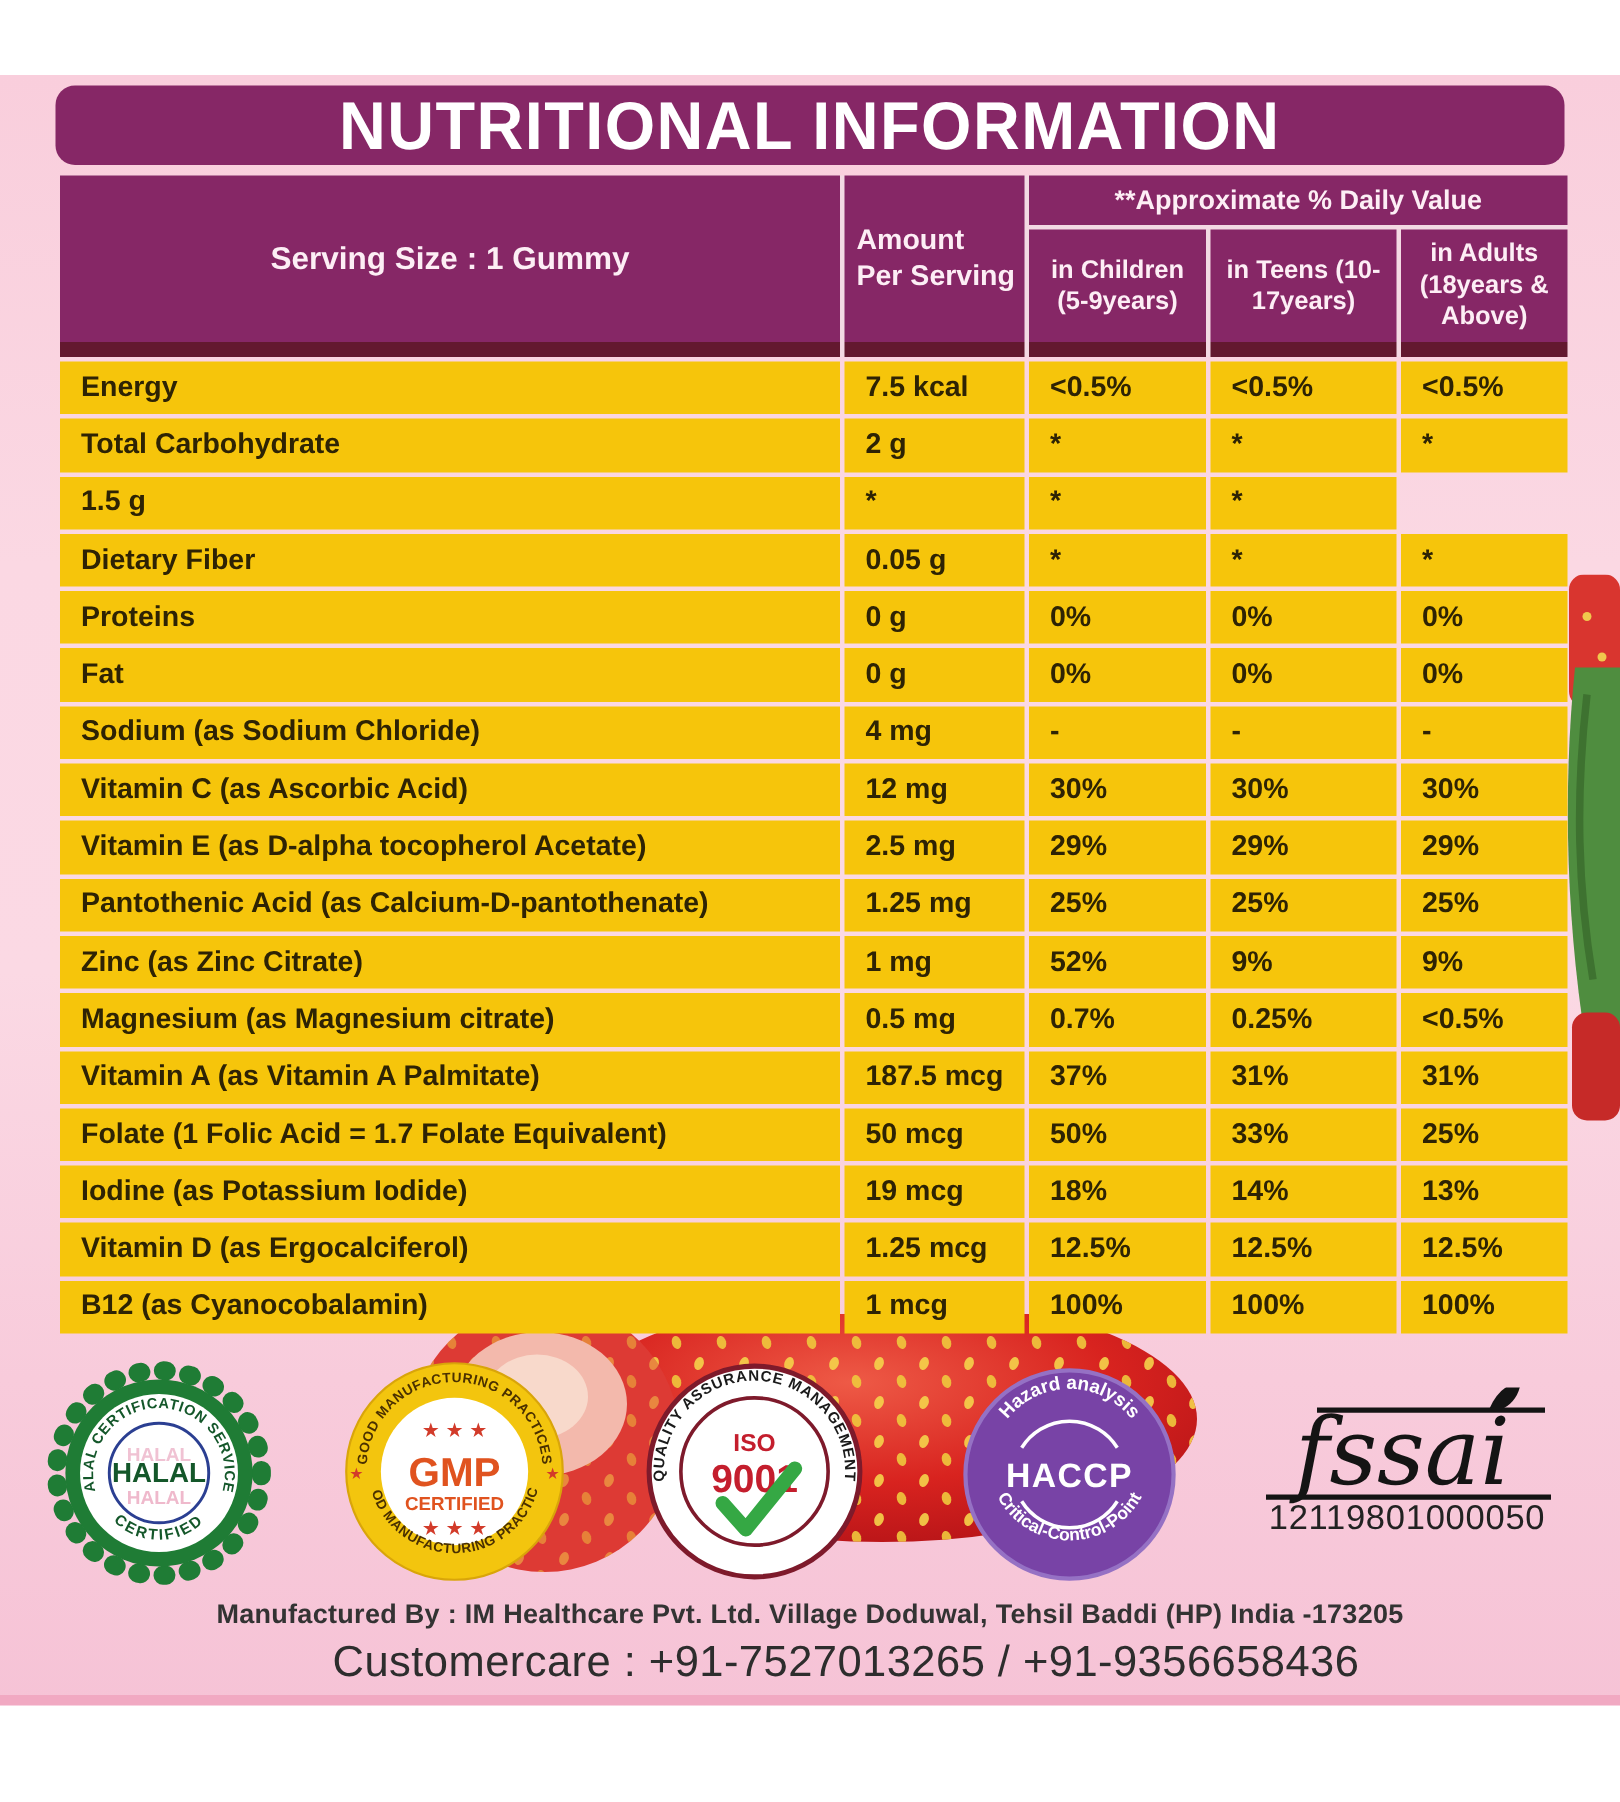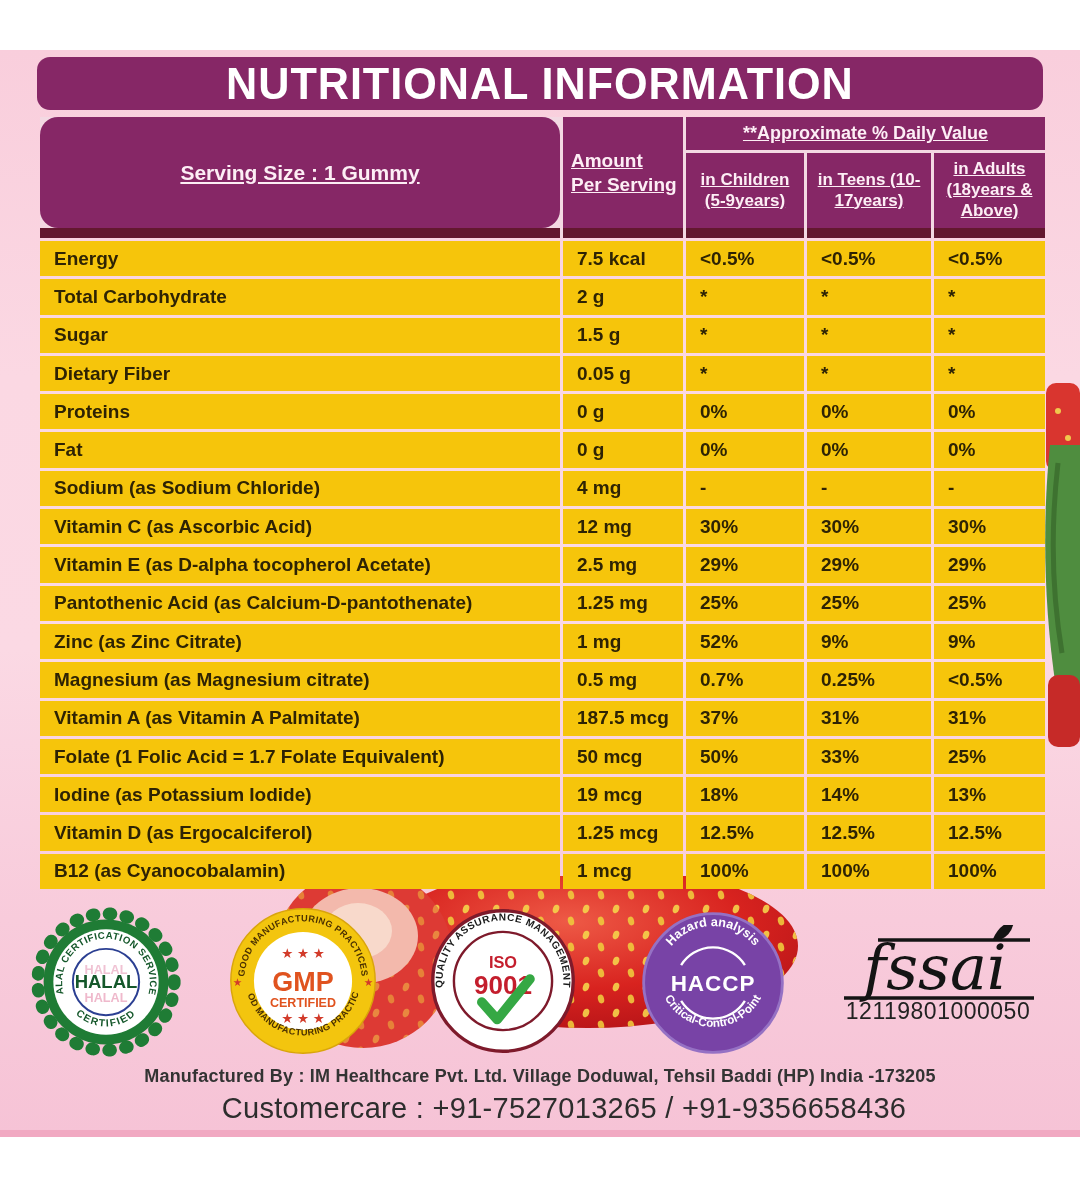--- a/index.html
+++ b/index.html
@@ -23,22 +23,22 @@
   .title-bar span{
     color:#ffffff;font-size:45px;font-weight:700;letter-spacing:1px;
     transform:scaleX(0.96);white-space:nowrap;
   }
   
   .nutri-table{position:absolute;left:40px;top:67px;width:1005px;}
   .t-header{
     display:grid;grid-template-columns:520px 120px 1fr;gap:3px;
     background:#f3d9e3;height:111px;
   }
-  .hcell{background:#862766;color:#fdeef5;font-weight:700;display:flex;align-items:center;text-decoration:underline;}
-  .serving-cell{justify-content:center;font-size:21px;border-radius:18px;}
+  .hcell{background:#862766;color:#fdeef5;font-weight:700;display:flex;align-items:center;}
+  .serving-cell{justify-content:center;font-size:21px;}
   .amount-cell{font-size:19px;padding:0 6px 0 8px;line-height:1.25;}
   .dv-group{display:flex;flex-direction:column;gap:3px;}
   .dv-title{height:33px;justify-content:center;font-size:18px;}
   .dv-cols{display:grid;grid-template-columns:118px 124px 1fr;gap:3px;flex:1;border-radius:16px;}
   .dv-col{justify-content:center;text-align:center;font-size:17px;line-height:1.22;padding:2px;}
   .maroon-row{
     display:grid;grid-template-columns:520px 120px 118px 124px 1fr;gap:3px;
     background:#f3d9e3;height:10px;margin-top:0;
   }
   .maroon-row div{background:#63182f;}
@@ -137,21 +137,20 @@
 
     <div class="t-row">
       <div class="cell c-name">Total Carbohydrate</div>
       <div class="cell c-amt">2 g</div>
       <div class="cell c-ch">*</div>
       <div class="cell c-tn">*</div>
       <div class="cell c-ad">*</div>
     </div>
 
     <div class="t-row">
-      <div class="cell c-name">Sugar</div>
       <div class="cell c-amt">1.5 g</div>
       <div class="cell c-ch">*</div>
       <div class="cell c-tn">*</div>
       <div class="cell c-ad">*</div>
     </div>
 
     <div class="t-row">
       <div class="cell c-name">Dietary Fiber</div>
       <div class="cell c-amt">0.05 g</div>
       <div class="cell c-ch">*</div>

